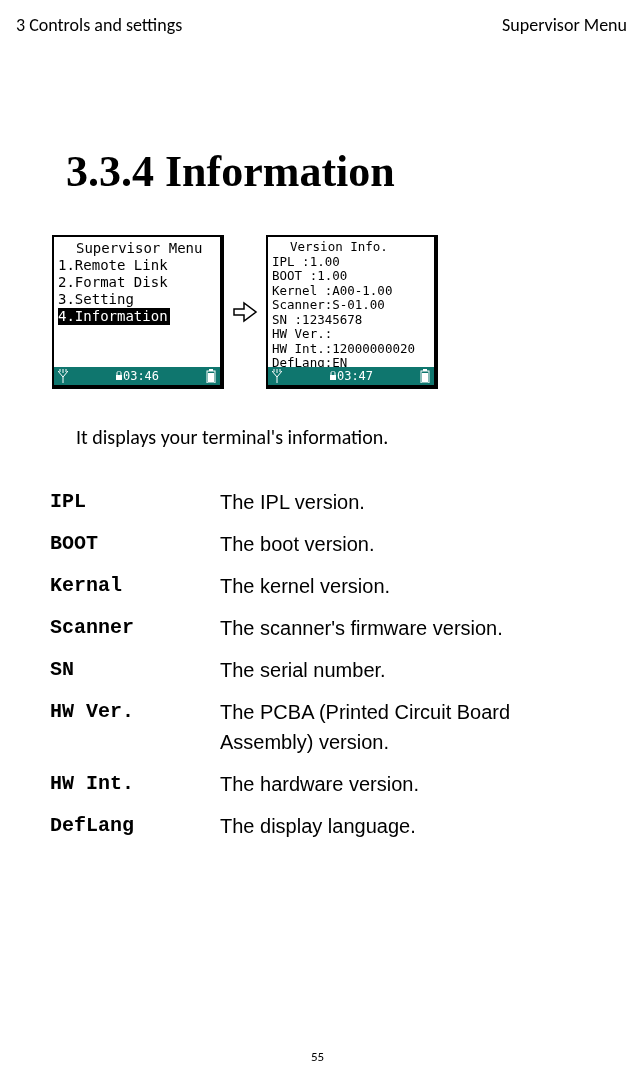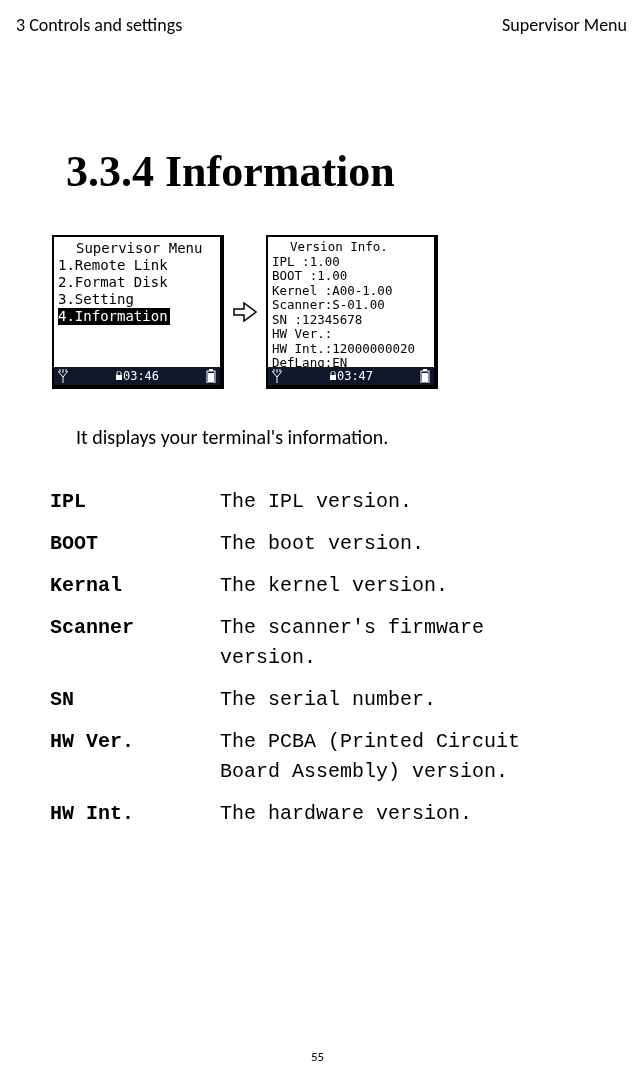--- a/index.html
+++ b/index.html
@@ -61,21 +61,21 @@
       color: #fff;
       display: inline-block;
       padding: 0 2px 0 0;
     }
     .lcd-statusbar {
       position: absolute;
       left: 0;
       right: 0;
       bottom: 0;
       height: 18px;
-      background: #0f172a;
+      background: #0f766e;
       color: #fff;
       display: flex;
       align-items: center;
       justify-content: space-between;
       padding: 0 4px;
       font-size: 12px;
       font-family: monospace;
     }
     .status-left, .status-right {
       display: flex;
@@ -108,21 +108,21 @@
       padding: 6px 0;
       line-height: 30px;
     }
     .def-term {
       font-family: "Courier New", monospace;
       font-weight: bold;
       width: 170px;
       padding-right: 10px;
     }
     .def-desc {
-      font-family: Liberation Mono, monospace;
+      font-family: Liberation Sans, sans-serif;
       max-width: 360px;
     }
     .page-num {
       position: absolute;
       bottom: 20px;
       left: 0;
       right: 0;
       text-align: center;
       font-size: 13px;
     }
@@ -237,16 +237,20 @@
     <td class="def-desc">The serial number.</td>
   </tr>
   <tr>
     <td class="def-term">HW Ver.</td>
     <td class="def-desc">The PCBA (Printed Circuit Board Assembly) version.</td>
   </tr>
   <tr>
     <td class="def-term">HW Int.</td>
     <td class="def-desc">The hardware version.</td>
   </tr>
+  <tr>
+    <td class="def-term">DefLang</td>
+    <td class="def-desc">The display language.</td>
+  </tr>
 </tbody>
   </table>
 
 <div class="page-num">55</div>
 
 </body></html>

